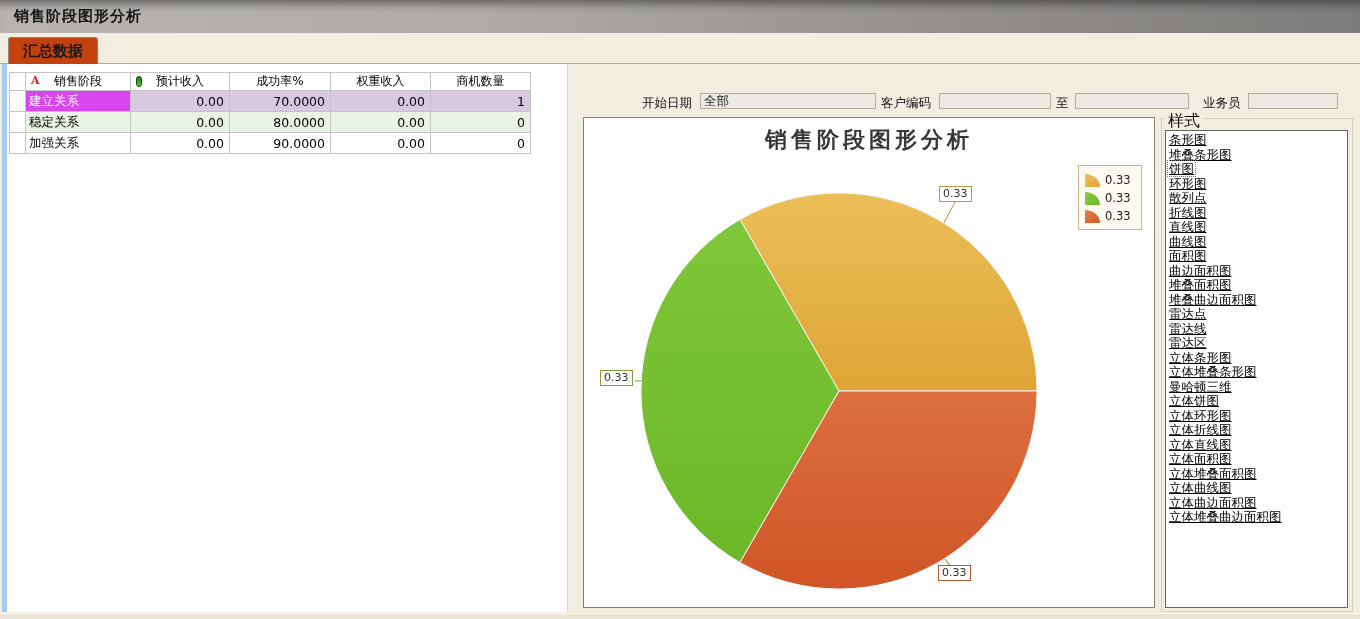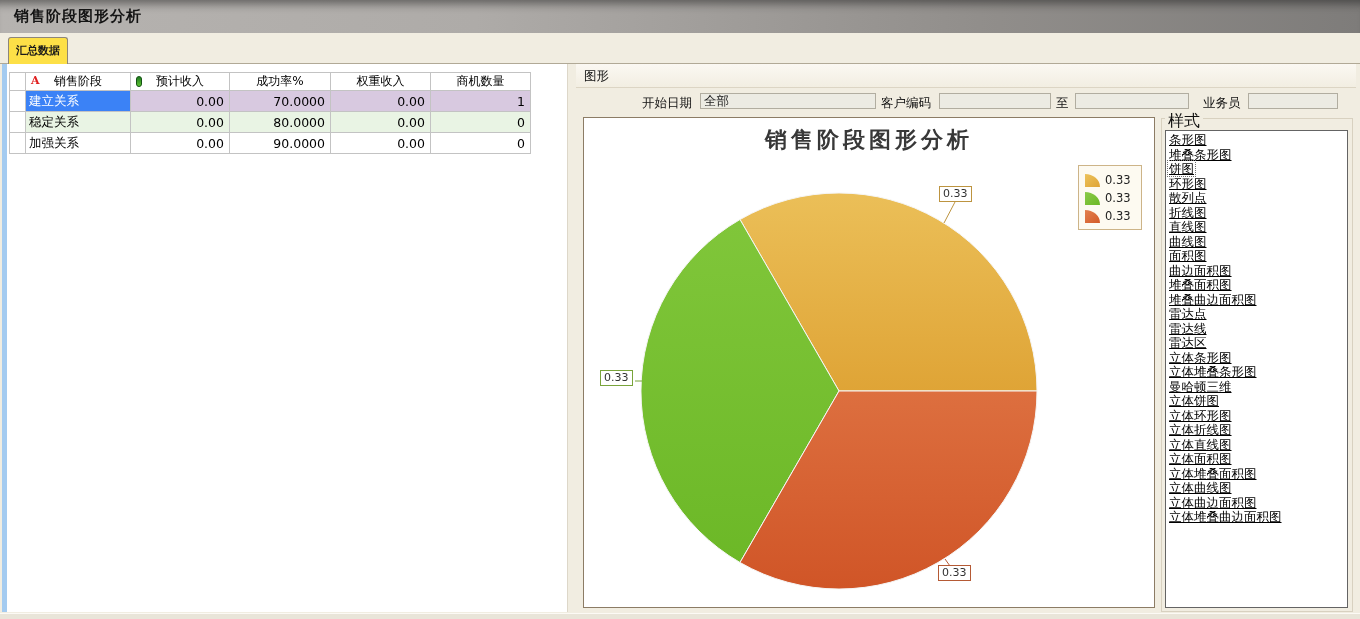--- a/index.html
+++ b/index.html
@@ -7,33 +7,33 @@
        font-family:"DejaVu Sans",sans-serif;-webkit-font-smoothing:none;}
 
   
   .title-bar{position:absolute;left:0;top:0;width:1360px;height:33px;
     background:linear-gradient(to right,#b6b3b0 0%,#aeaba8 35%,#918e8b 72%,#7e7c7a 100%);
     box-shadow:inset 0 11px 9px -7px rgba(25,25,25,.5);}
   .title-bar .t{position:absolute;left:14px;top:7px;font-size:15px;font-weight:bold;color:#141414;letter-spacing:1px;}
 
   
   .tab-strip{position:absolute;left:0;top:33px;width:1360px;height:30px;background:#f1ede1;border-bottom:1px solid #b1a996;}
-  .tab{position:absolute;left:8px;top:4px;height:27px;padding:0 7px;background:#fde047;
+  .tab{position:absolute;left:8px;top:4px;height:27px;padding:0 14px;background:#c2410c;
     border:1px solid #8e8679;border-bottom:none;border-radius:3px 3px 0 0;
-    font-size:11px;font-weight:bold;line-height:26px;color:#1a1a1a;z-index:3;box-sizing:border-box;}
+    font-size:15px;font-weight:bold;line-height:26px;color:#1a1a1a;z-index:3;box-sizing:border-box;}
 
   
   .left-panel{position:absolute;left:2px;top:64px;width:566px;height:548px;background:#fff;
     border-left:5px solid #a4cbf0;border-right:1px solid #ddd7c9;box-sizing:border-box;}
   table.grid{position:absolute;left:2px;top:8px;border-collapse:collapse;table-layout:fixed;font-size:12.5px;color:#000;}
   .grid td{border:1px solid #c3c3c3;height:21px;padding:0;box-sizing:border-box;overflow:hidden;white-space:nowrap;background:#fff;}
   .grid tr.hdr td{height:17px;text-align:center;position:relative;font-size:12px;}
   .grid td.num{text-align:right;padding-right:5px;}
   .grid td.stage{text-align:left;padding-left:3px;}
-  .grid td.sel-stage{background:#3b82f6;color:#fff;}
+  .grid td.sel-stage{background:#d946ef;color:#fff;}
   .grid td.sel{background:#d8c9e0;}
   .grid td.alt{background:#e9f4e4;}
   .icon-a{position:absolute;left:5px;top:1px;color:#e02020;font-weight:bold;font-size:11px;font-family:"DejaVu Serif",serif;}
   .icon-pill{position:absolute;left:5px;top:3px;width:6px;height:11px;border-radius:3px;
     background:linear-gradient(to bottom,#1f7a1f,#5ec431);border:1px solid #145214;box-sizing:border-box;}
 
   
   .right-panel{position:absolute;left:576px;top:64px;width:780px;height:549px;}
   .graph-header{position:absolute;left:0;top:0;width:100%;height:24px;
     background:linear-gradient(#fbf8f2,#f2eee2);border-bottom:1px solid #dcd5c4;box-sizing:border-box;}
@@ -130,23 +130,20 @@
         <td class="num">0.00</td>
         <td class="num">90.0000</td>
         <td class="num">0.00</td>
         <td class="num">0</td>
       </tr>
     </tbody>
       </table>
   </div>
 
   <div class="right-panel">
-    <div class="graph-header">
-      <span>图形</span>
-    </div>
 
     <span class="flabel" id="fl1">开始日期</span>
     <input class="finput" id="fi1" value="全部" style="">
     <span class="flabel" id="fl2">客户编码</span>
     <input class="finput" id="fi2" value="" style="">
     <span class="flabel" id="fl3">至</span>
     <input class="finput" id="fi3" value="" style="">
     <span class="flabel" id="fl4">业务员</span>
     <input class="finput" id="fi4" value="" style="">
 

